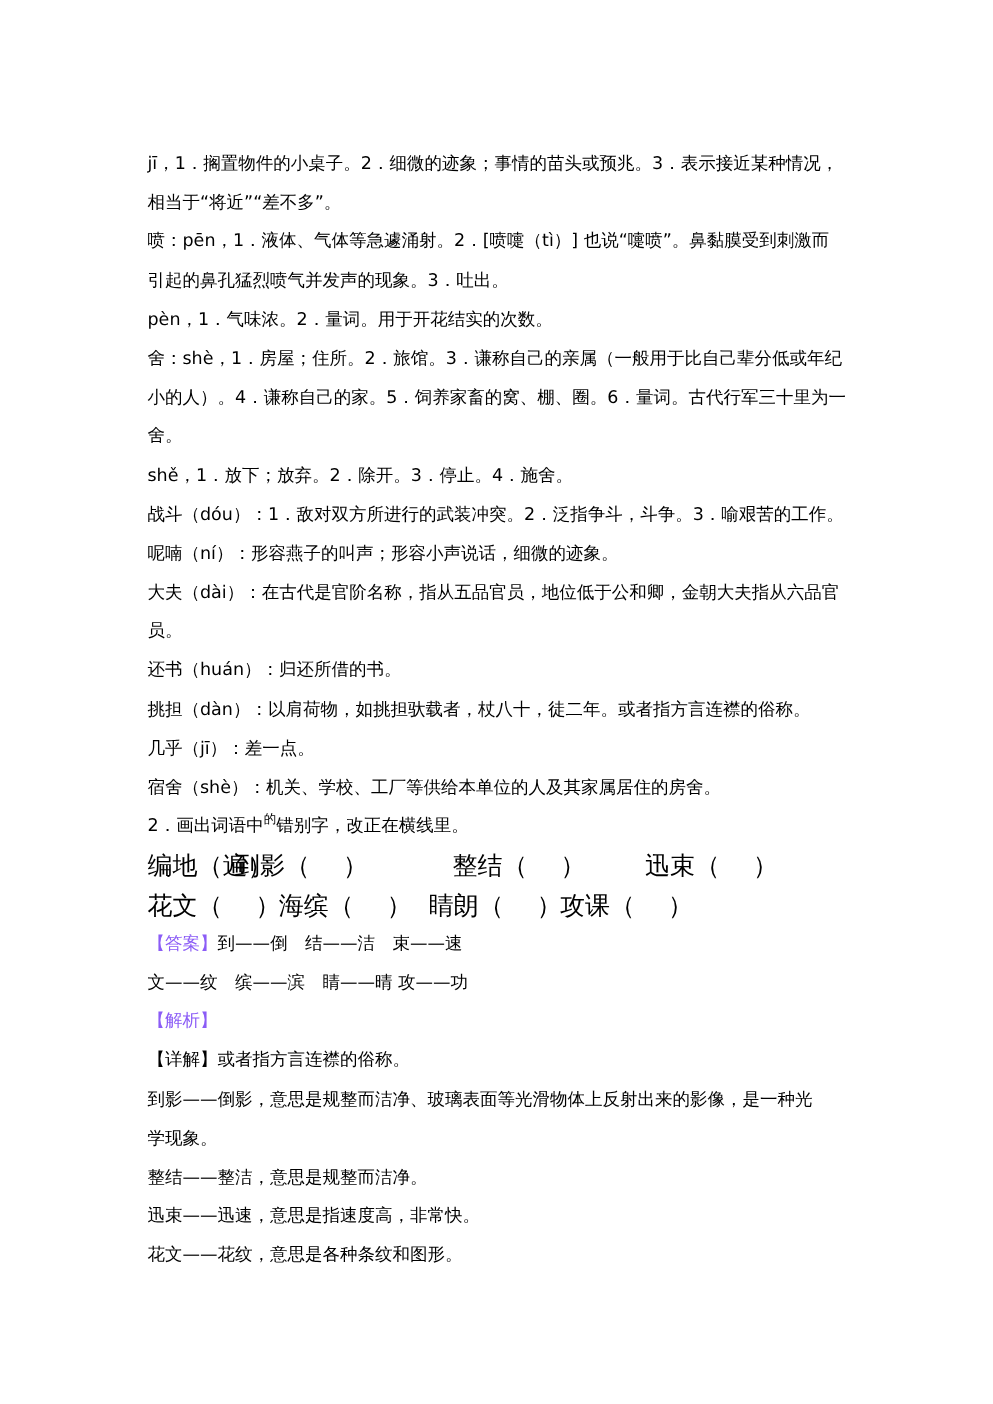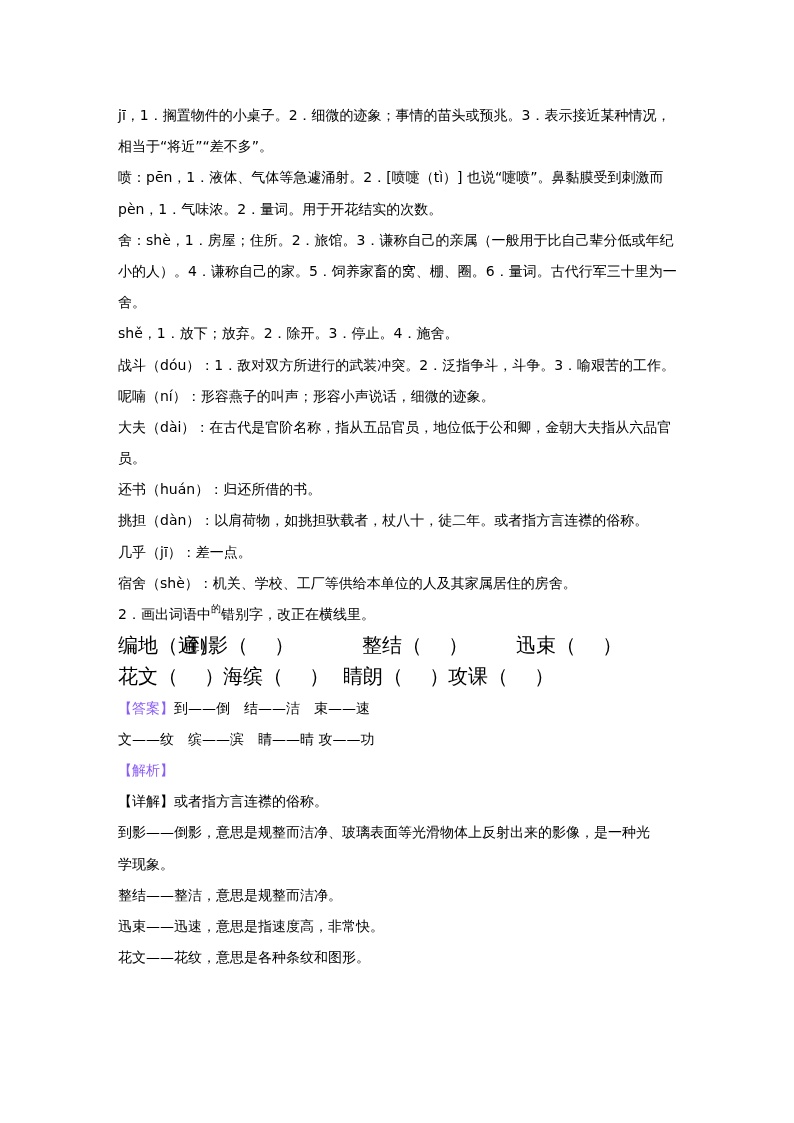--- a/index.html
+++ b/index.html
@@ -11,21 +11,21 @@
       width: 794px;
       height: 1123px;
       position: relative;
       overflow: hidden;
       font-family: "DejaVu Sans", "Liberation Sans", sans-serif;
       color: #000000;
     }
     .page {
       position: absolute;
       left: 118px;
-      top: 100px;
+      top: 116px;
       width: 560px;
     }
     .line {
       font-size: 14px;
       line-height: 31.2px;
       height: 31.2px;
       white-space: nowrap;
       letter-spacing: 0px;
     }
     .tag-blue {
@@ -49,20 +49,21 @@
   </style>
 </head>
 <body>
 
 <div class="page">
 
   <div>
     <div class="line">jī，1．搁置物件的小桌子。2．细微的迹象；事情的苗头或预兆。3．表示接近某种情况，</div>
     <div class="line">相当于“将近”“差不多”。</div>
     <div class="line">喷：pēn，1．液体、气体等急遽涌射。2．[喷嚏（tì）] 也说“嚏喷”。鼻黏膜受到刺激而</div>
+    <div class="line">引起的鼻孔猛烈喷气并发声的现象。3．吐出。</div>
     <div class="line">pèn，1．气味浓。2．量词。用于开花结实的次数。</div>
     <div class="line">舍：shè，1．房屋；住所。2．旅馆。3．谦称自己的亲属（一般用于比自己辈分低或年纪</div>
     <div class="line">小的人）。4．谦称自己的家。5．饲养家畜的窝、棚、圈。6．量词。古代行军三十里为一</div>
     <div class="line">舍。</div>
     <div class="line">shě，1．放下；放弃。2．除开。3．停止。4．施舍。</div>
     <div class="line">战斗（dóu）：1．敌对双方所进行的武装冲突。2．泛指争斗，斗争。3．喻艰苦的工作。</div>
     <div class="line">呢喃（ní）：形容燕子的叫声；形容小声说话，细微的迹象。</div>
     <div class="line">大夫（dài）：在古代是官阶名称，指从五品官员，地位低于公和卿，金朝大夫指从六品官</div>
     <div class="line">员。</div>
     <div class="line">还书（huán）：归还所借的书。</div>

